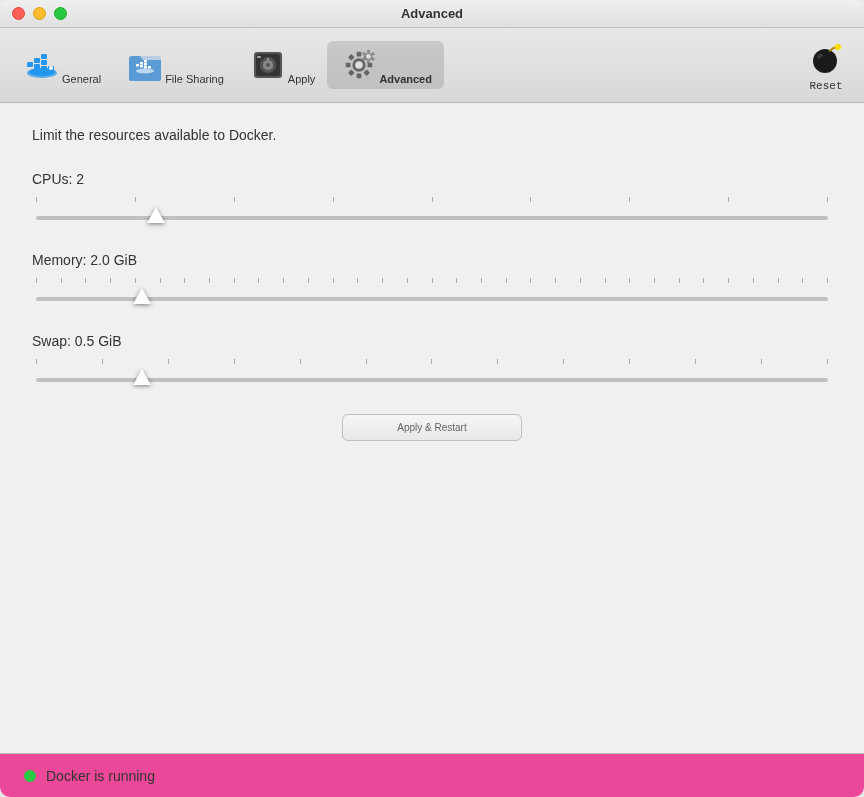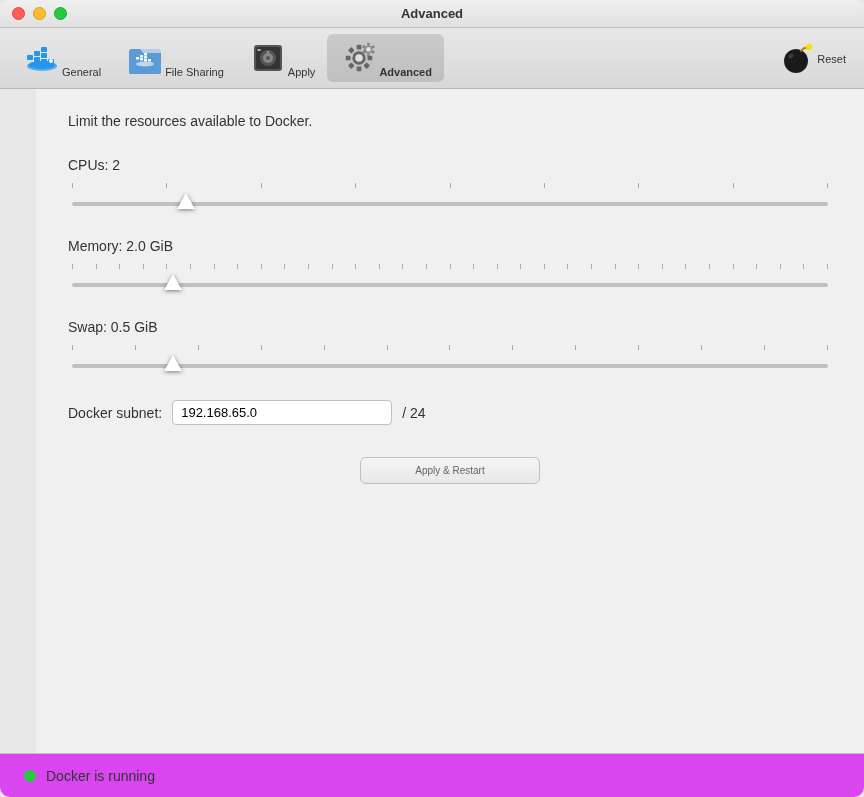--- a/index.html
+++ b/index.html
@@ -102,35 +102,35 @@
     .toolbar-label.active {
       font-weight: 600;
     }
 
     .toolbar-spacer {
       flex: 1;
     }
 
     .toolbar-reset {
       display: flex;
-      flex-direction: row;
+      flex-direction: column;
       align-items: center;
       padding: 4px 8px;
       cursor: pointer;
       border-radius: 6px;
       min-width: 55px;
+      font-family: Liberation Mono, monospace;
     }
 
     
     .main-content {
       flex: 1;
       background: #f0f0f0;
       padding: 24px 32px;
       overflow-y: auto;
-      margin-left: 36px;
     }
 
     .description {
       font-size: 14px;
       color: #333;
       margin-bottom: 28px;
     }
 
     
     .slider-section {
@@ -191,21 +191,21 @@
       padding: 7px 28px;
       font-size: 10px;
       color: #666;
       cursor: default;
       min-width: 180px;
       text-align: center;
     }
 
     
     .status-bar {
-      background: #d946ef;
+      background: #ec4899;
       border-top: 1px solid #c0c0c0;
       height: 44px;
       display: flex;
       align-items: center;
       padding: 0 24px;
       gap: 10px;
       flex-shrink: 0;
     }
 
     .status-dot {
@@ -471,25 +471,20 @@
         <span class="tick-mark">|</span>
         <span class="tick-mark">|</span>
         <span class="tick-mark">|</span>
         <span class="tick-mark">|</span>
         <span class="tick-mark">|</span>
       </div>
       <input type="range" min="0" max="8" value="1" step="0.25" style="width: 100%;">
     </div>
   </div>
 
-  <div class="subnet-row">
-    <span class="subnet-label">Docker subnet:</span>
-    <input type="text" class="subnet-input" value="192.168.65.0" style="">
-    <span class="subnet-suffix">/ 24</span>
-  </div>
 
   <div class="button-row">
     <button class="apply-restart-btn">Apply &amp; Restart</button>
   </div>
 
 </div>
 
 <div class="status-bar">
   <div class="status-dot"></div>
   <span class="status-text">Docker is running</span>

